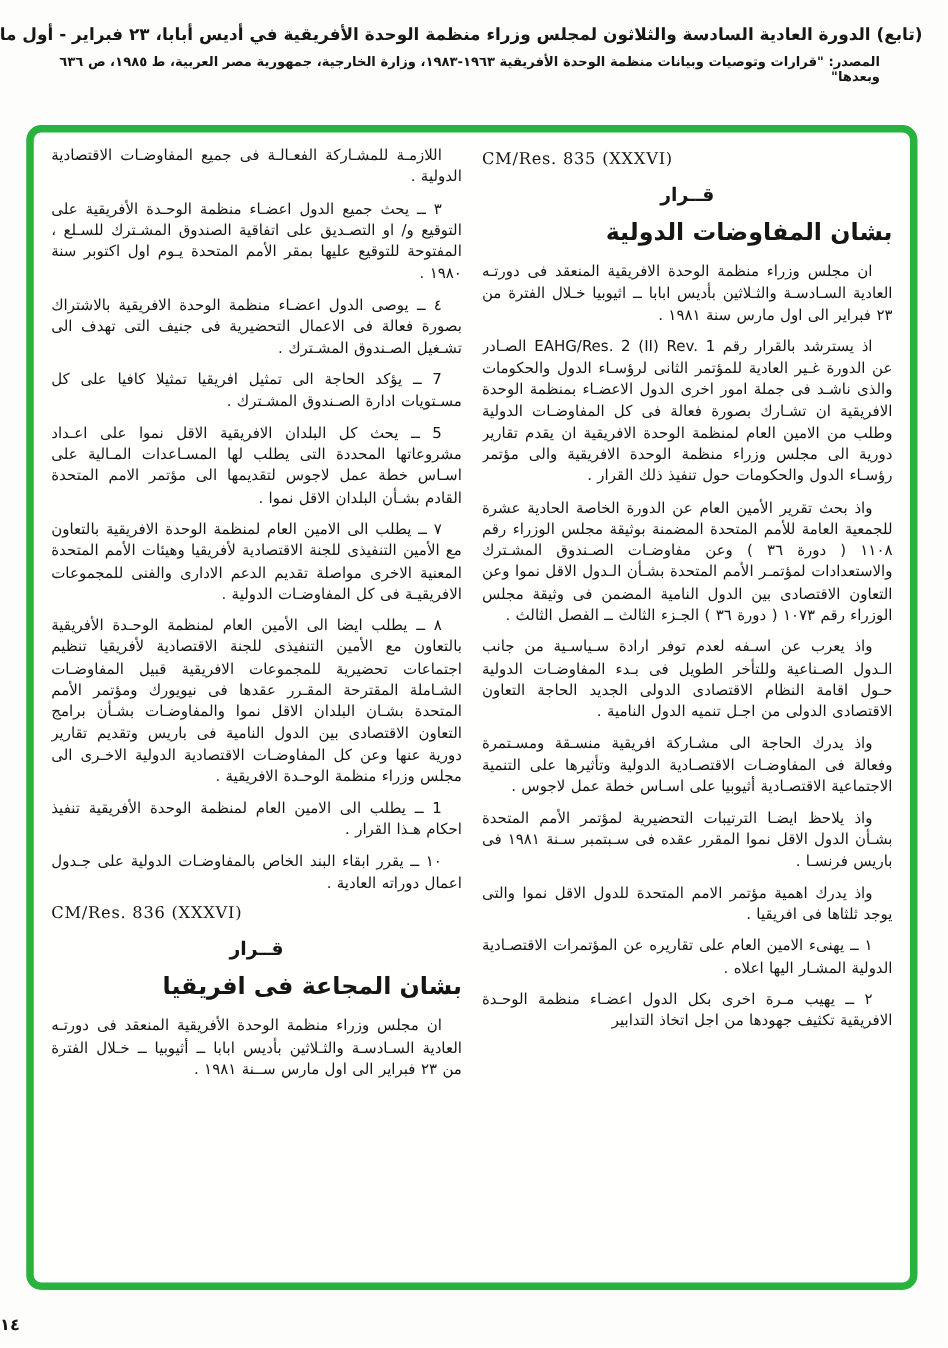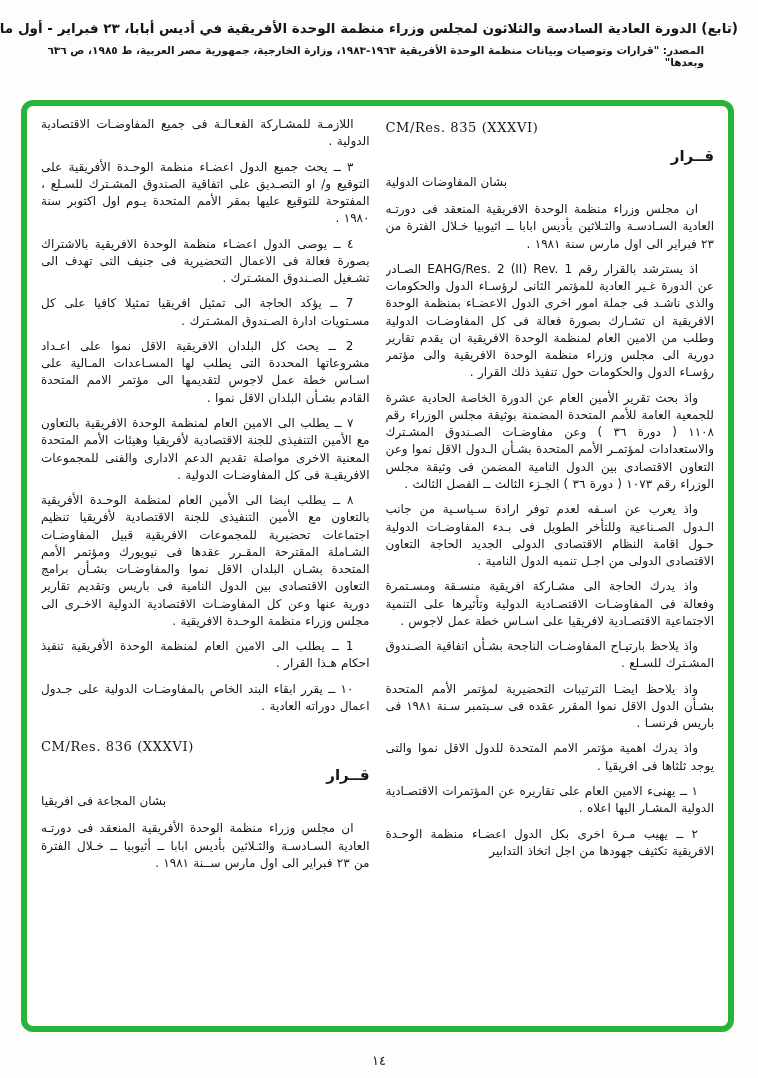--- a/index.html
+++ b/index.html
@@ -65,50 +65,51 @@
   
   .doc-ref {
     direction: ltr;
     text-align: left;
     font-family: "DejaVu Serif", serif;
     font-size: 13px;
     letter-spacing: 0.6px;
     margin: 4px 0 12px 0;
   }
   .res-title {
+    text-align: center;
     font-weight: bold;
     font-size: 15px;
     margin: 6px 0 10px 0;
   }
   .res-subtitle {
-    text-align: left;
-    font-weight: normal;
-    font-size: 12px;
+    text-align: right;
+    font-weight: bold;
+    font-size: 19px;
     margin: 0 0 12px 0;
   }
   .paragraphs p {
     font-size: 12px;
     line-height: 1.44;
     text-align: justify;
     text-indent: 16px;
     margin: 0 0 8px 0;
     word-spacing: 0.5px;
   }
-  .section-836 { margin-top: 24px; }
+  .section-836 { margin-top: 8px; }
   .section-836 .res-title { margin-top: 10px; }
 
   
   .page-number {
     position: absolute;
     bottom: 10px;
     left: 0;
     width: 100%;
-    text-align: center;
+    text-align: left;
     font-size: 13px;
-    font-weight: normal;
+    font-weight: bold;
   }
 </style>
 </head>
 <body>
 
 <div class="page-header">
   <div class="header-line1">(تابع) الدورة العادية السادسة والثلاثون لمجلس وزراء منظمة الوحدة الأفريقية في أديس أبابا، ٢٣ فبراير - أول مارس ١٩٨١</div>
   <div class="header-line2">المصدر: "قرارات وتوصيات وبيانات منظمة الوحدة الأفريقية ١٩٦٣-١٩٨٣، وزارة الخارجية، جمهورية مصر العربية، ط ١٩٨٥، ص ٦٣٦ وبعدها"</div>
 </div>
 
@@ -116,36 +117,35 @@
 
   <div class="text-column">
     <div class="doc-ref">CM/Res. 835 (XXXVI)</div>
     <div class="res-title">قــرار</div>
     <div class="res-subtitle">بشان المفاوضات الدولية</div>
     <div class="paragraphs">
         <p>ان مجلس وزراء منظمة الوحدة الافريقية المنعقد فى دورتـه العادية السـادسـة والثـلاثين بأديس ابابا ــ اثيوبيا خـلال الفترة من ٢٣ فبراير الى اول مارس سنة ١٩٨١ .</p>
         <p>اذ يسترشد بالقرار رقم EAHG/Res. 2 (II) Rev. 1 الصـادر عن الدورة غـير العادية للمؤتمر الثانى لرؤسـاء الدول والحكومات والذى ناشـد فى جملة امور اخرى الدول الاعضـاء بمنظمة الوحدة الافريقية ان تشـارك بصورة فعالة فى كل المفاوضـات الدولية وطلب من الامين العام لمنظمة الوحدة الافريقية ان يقدم تقارير دورية الى مجلس وزراء منظمة الوحدة الافريقية والى مؤتمر رؤسـاء الدول والحكومات حول تنفيذ ذلك القرار .</p>
         <p>واذ بحث تقرير الأمين العام عن الدورة الخاصة الحادية عشرة للجمعية العامة للأمم المتحدة المضمنة بوثيقة مجلس الوزراء رقم ١١٠٨ ( دورة ٣٦ ) وعن مفاوضـات الصـندوق المشـترك والاستعدادات لمؤتمـر الأمم المتحدة بشـأن الـدول الاقل نموا وعن التعاون الاقتصادى بين الدول النامية المضمن فى وثيقة مجلس الوزراء رقم ١٠٧٣ ( دورة ٣٦ ) الجـزء الثالث ــ الفصل الثالث .</p>
         <p>واذ يعرب عن اسـفه لعدم توفر ارادة سـياسـية من جانب الـدول الصـناعية وللتأخر الطويل فى بـدء المفاوضـات الدولية حـول اقامة النظام الاقتصادى الدولى الجديد الحاجة التعاون الاقتصادى الدولى من اجـل تنميه الدول النامية .</p>
-        <p>واذ يدرك الحاجة الى مشـاركة افريقية منسـقة ومسـتمرة وفعالة فى المفاوضـات الاقتصـادية الدولية وتأثيرها على التنمية الاجتماعية الاقتصـادية لافريقيا على اسـاس خطة عمل لاجوس .</p>
-        <p>واذ يلاحظ بارتيـاح المفاوضـات الناجحة بشـأن اتفاقية الصـندوق المشـترك للسـلع .</p>
+        <p>واذ يدرك الحاجة الى مشـاركة افريقية منسـقة ومسـتمرة وفعالة فى المفاوضـات الاقتصـادية الدولية وتأثيرها على التنمية الاجتماعية الاقتصـادية أثيوبيا على اسـاس خطة عمل لاجوس .</p>
         <p>واذ يلاحظ ايضـا الترتيبات التحضيرية لمؤتمر الأمم المتحدة بشـأن الدول الاقل نموا المقرر عقده فى سـبتمبر سـنة ١٩٨١ فى باريس فرنسـا .</p>
         <p>واذ يدرك اهمية مؤتمر الامم المتحدة للدول الاقل نموا والتى يوجد ثلثاها فى افريقيا .</p>
         <p>١ ــ يهنىء الامين العام على تقاريره عن المؤتمرات الاقتصـادية الدولية المشـار اليها اعلاه .</p>
         <p>٢ ــ يهيب مـرة اخرى بكل الدول اعضـاء منظمة الوحـدة الافريقية تكثيف جهودها من اجل اتخاذ التدابير</p>
       </div>
   </div>
 
   <div class="text-column">
     <div class="paragraphs">
         <p>اللازمـة للمشـاركة الفعـالـة فى جميع المفاوضـات الاقتصادية الدولية .</p>
         <p>٣ ــ يحث جميع الدول اعضـاء منظمة الوحـدة الأفريقية على التوقيع و/ او التصـديق على اتفاقية الصندوق المشـترك للسـلع ، المفتوحة للتوقيع عليها بمقر الأمم المتحدة يـوم اول اكتوبر سنة ١٩٨٠ .</p>
         <p>٤ ــ يوصى الدول اعضـاء منظمة الوحدة الافريقية بالاشتراك بصورة فعالة فى الاعمال التحضيرية فى جنيف التى تهدف الى تشـغيل الصـندوق المشـترك .</p>
         <p>7 ــ يؤكد الحاجة الى تمثيل افريقيا تمثيلا كافيا على كل مسـتويات ادارة الصـندوق المشـترك .</p>
-        <p>2 ــ يحث كل البلدان الافريقية الاقل نموا على اعـداد مشروعاتها المحددة التى يطلب لها المسـاعدات المـالية على اسـاس خطة عمل لاجوس لتقديمها الى مؤتمر الامم المتحدة القادم بشـأن البلدان الاقل نموا .</p>
+        <p>5 ــ يحث كل البلدان الافريقية الاقل نموا على اعـداد مشروعاتها المحددة التى يطلب لها المسـاعدات المـالية على اسـاس خطة عمل لاجوس لتقديمها الى مؤتمر الامم المتحدة القادم بشـأن البلدان الاقل نموا .</p>
         <p>٧ ــ يطلب الى الامين العام لمنظمة الوحدة الافريقية بالتعاون مع الأمين التنفيذى للجنة الاقتصادية لأفريقيا وهيئات الأمم المتحدة المعنية الاخرى مواصلة تقديم الدعم الادارى والفنى للمجموعات الافريقيـة فى كل المفاوضـات الدولية .</p>
         <p>٨ ــ يطلب ايضا الى الأمين العام لمنظمة الوحـدة الأفريقية بالتعاون مع الأمين التنفيذى للجنة الاقتصادية لأفريقيا تنظيم اجتماعات تحضيرية للمجموعات الافريقية قبيل المفاوضـات الشـاملة المقترحة المقـرر عقدها فى نيويورك ومؤتمر الأمم المتحدة بشـان البلدان الاقل نموا والمفاوضـات بشـأن برامج التعاون الاقتصادى بين الدول النامية فى باريس وتقديم تقارير دورية عنها وعن كل المفاوضـات الاقتصادية الدولية الاخـرى الى مجلس وزراء منظمة الوحـدة الافريقية .</p>
         <p>1 ــ يطلب الى الامين العام لمنظمة الوحدة الأفريقية تنفيذ احكام هـذا القرار .</p>
         <p>١٠ ــ يقرر ابقاء البند الخاص بالمفاوضـات الدولية على جـدول اعمال دوراته العادية .</p>
       </div>
 
     <div class="section-836">
       <div class="doc-ref">CM/Res. 836 (XXXVI)</div>
       <div class="res-title">قــرار</div>
       <div class="res-subtitle">بشان المجاعة فى افريقيا</div>

